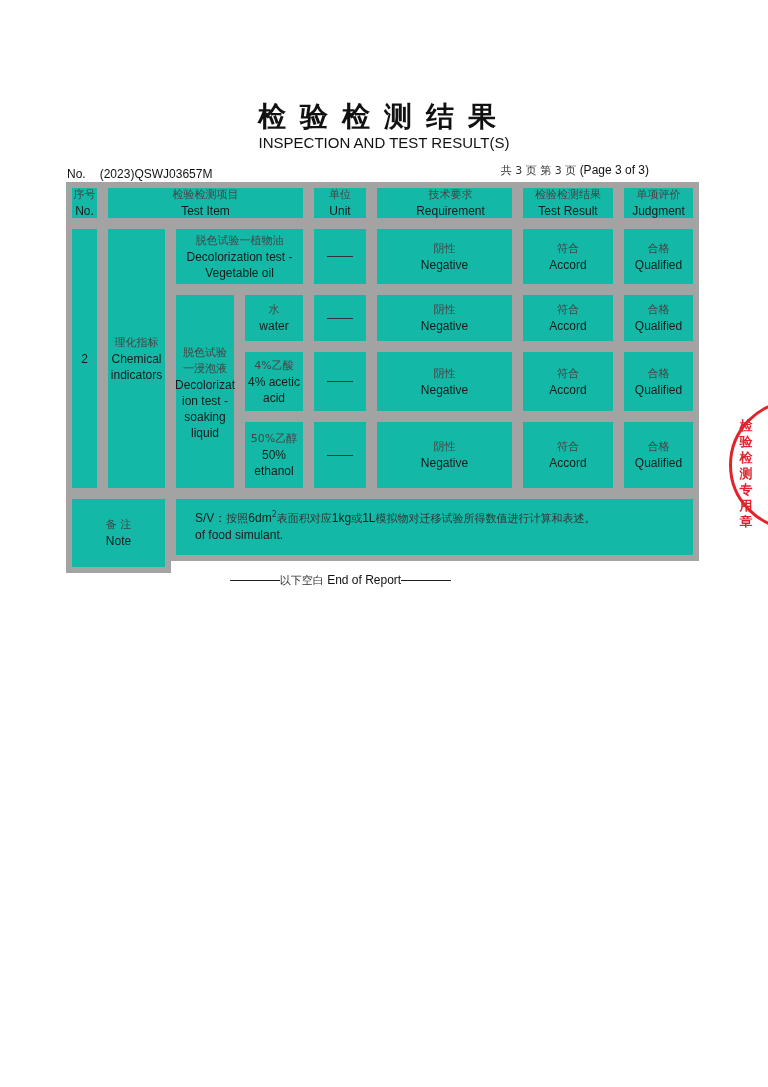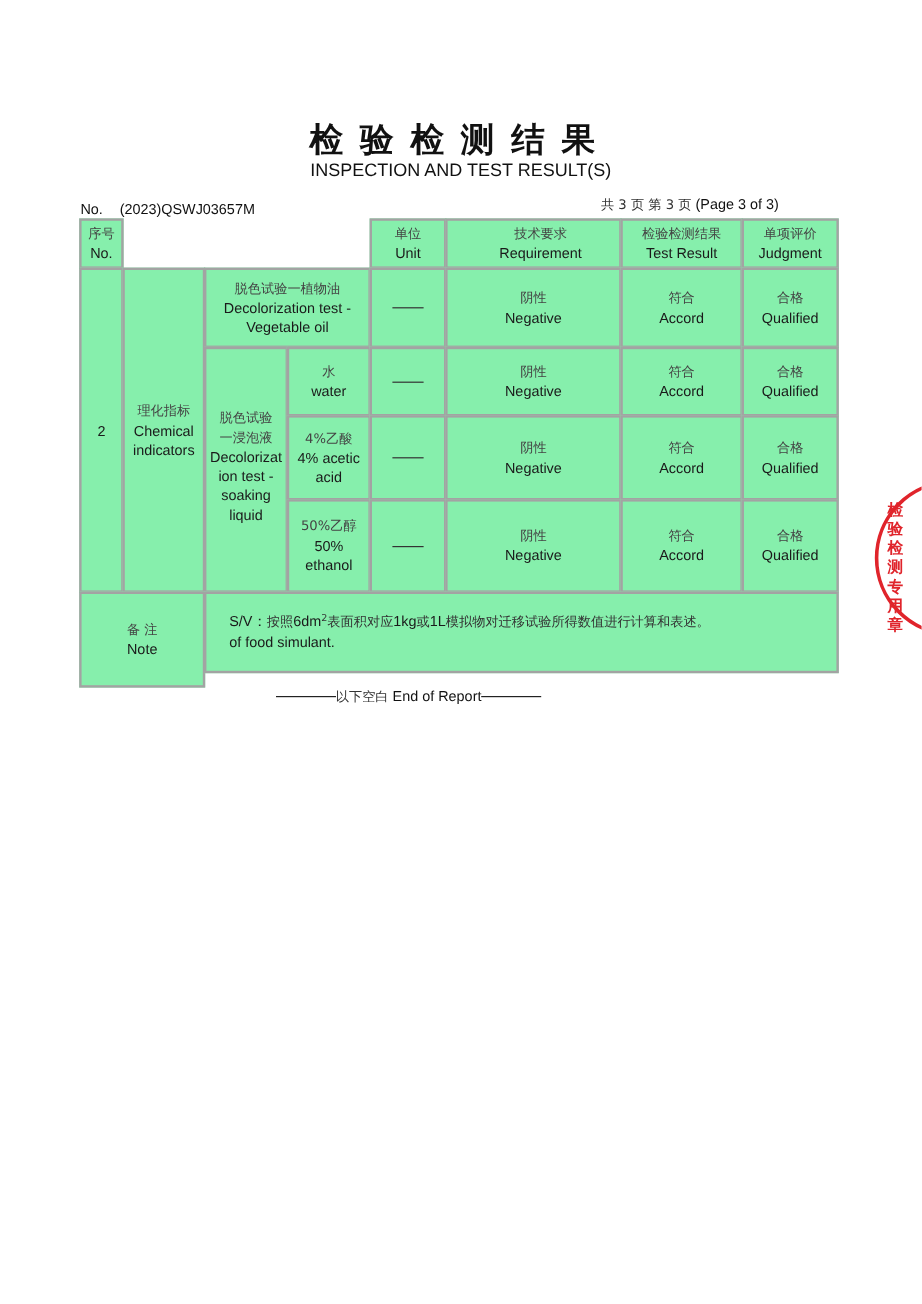--- a/index.html
+++ b/index.html
@@ -9,23 +9,23 @@
               font-family:"DejaVu Sans", sans-serif; font-size:28px; font-weight:bold;
               letter-spacing:14px; color:#111; }
   .title-en { position:absolute; left:0; width:768px; top:134px; text-align:center;
               font-size:15px; color:#111; }
   .doc-no { position:absolute; left:67px; top:167px; font-size:12px; color:#111; }
   .doc-no .lbl { margin-right:14px; }
   .page-info { position:absolute; right:119px; top:163px; font-size:12px; color:#111; }
   .page-info .cn { font-family:"DejaVu Sans", sans-serif; font-size:11px; color:#333; }
 
   .tbl { position:absolute; left:66px; top:182px; width:633px; height:379px; }
-  .cell { position:absolute; box-sizing:border-box; border:2px solid #a3a3a3;
+  .cell { position:absolute; box-sizing:border-box; border:6px solid #a3a3a3;
           display:flex; flex-direction:column; align-items:center; justify-content:center;
-          text-align:center; font-size:12px; line-height:16px; color:#1a1a1a; background:#86efac; }
+          text-align:center; font-size:12px; line-height:16px; color:#1a1a1a; background:#14b8a6; }
   .cn { font-family:"DejaVu Sans", sans-serif; font-size:11px; color:#444; }
   .dash { display:inline-block; width:26px; border-top:1px solid #333; }
   .note-text { align-items:flex-start; justify-content:center; text-align:left; padding-left:19px; }
   .note-text div { line-height:17px; }
   .note-text .cnline { font-family:"DejaVu Sans", sans-serif; font-size:11px; color:#333; }
   .note-text .cnline b { font-family:"Liberation Sans", sans-serif; font-size:12px; font-weight:normal; color:#1a1a1a; }
   sup { font-size:8px; line-height:0; }
 
   .end { position:absolute; left:0; width:681px; top:573px; text-align:center; font-size:12px; color:#111; }
   .end .cn { font-size:11px; color:#333; }
@@ -50,20 +50,24 @@
 <div class="page-info">
   <span class="cn">共 3 页 第 3 页</span>
   <span>(Page 3 of 3)</span>
 </div>
 
 <div class="tbl">
 
   <div class="cell" style="left:0;top:0;width:37px;height:42px;">
     <div class="cn">序号</div>
     <div>No.</div>
+  </div>
+  <div class="cell" style="left:36px;top:0;width:207px;height:42px;">
+    <div class="cn">检验检测项目</div>
+    <div>Test Item</div>
   </div>
   <div class="cell" style="left:242px;top:0;width:64px;height:42px;">
     <div class="cn">单位</div>
     <div>Unit</div>
   </div>
   <div class="cell" style="left:305px;top:0;width:147px;height:42px;padding-left:12px;">
     <div class="cn">技术要求</div>
     <div>Requirement</div>
   </div>
   <div class="cell" style="left:451px;top:0;width:102px;height:42px;">

